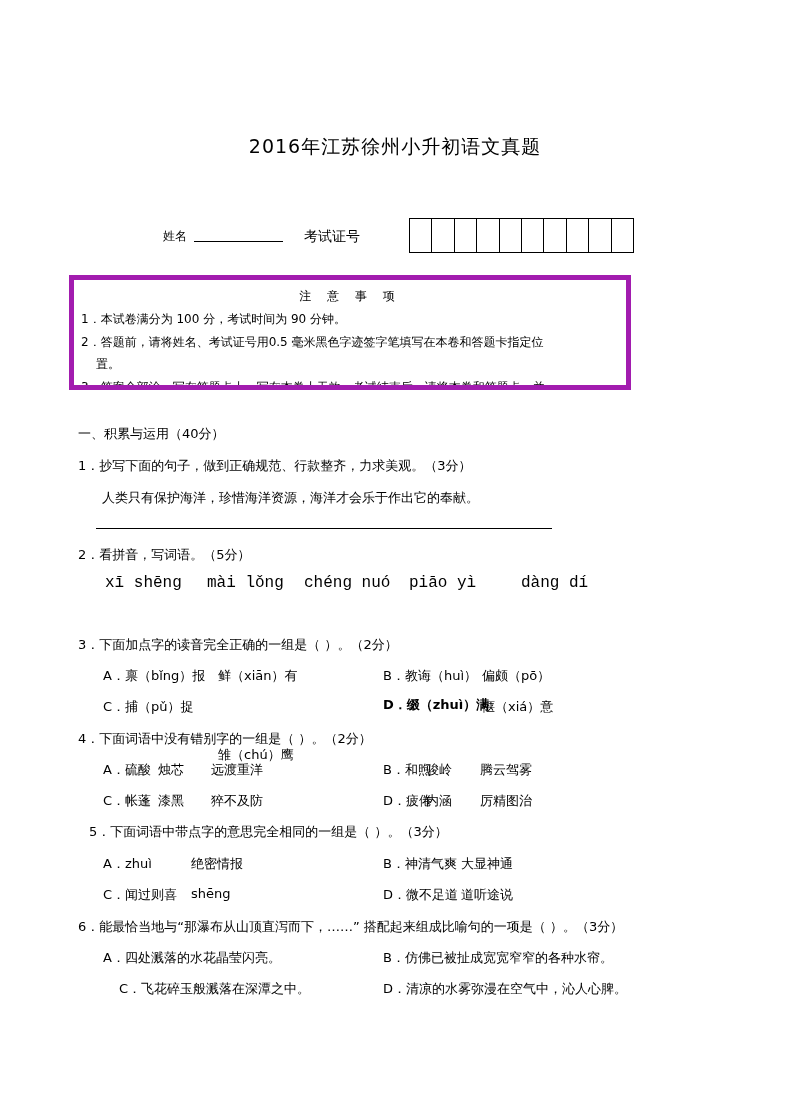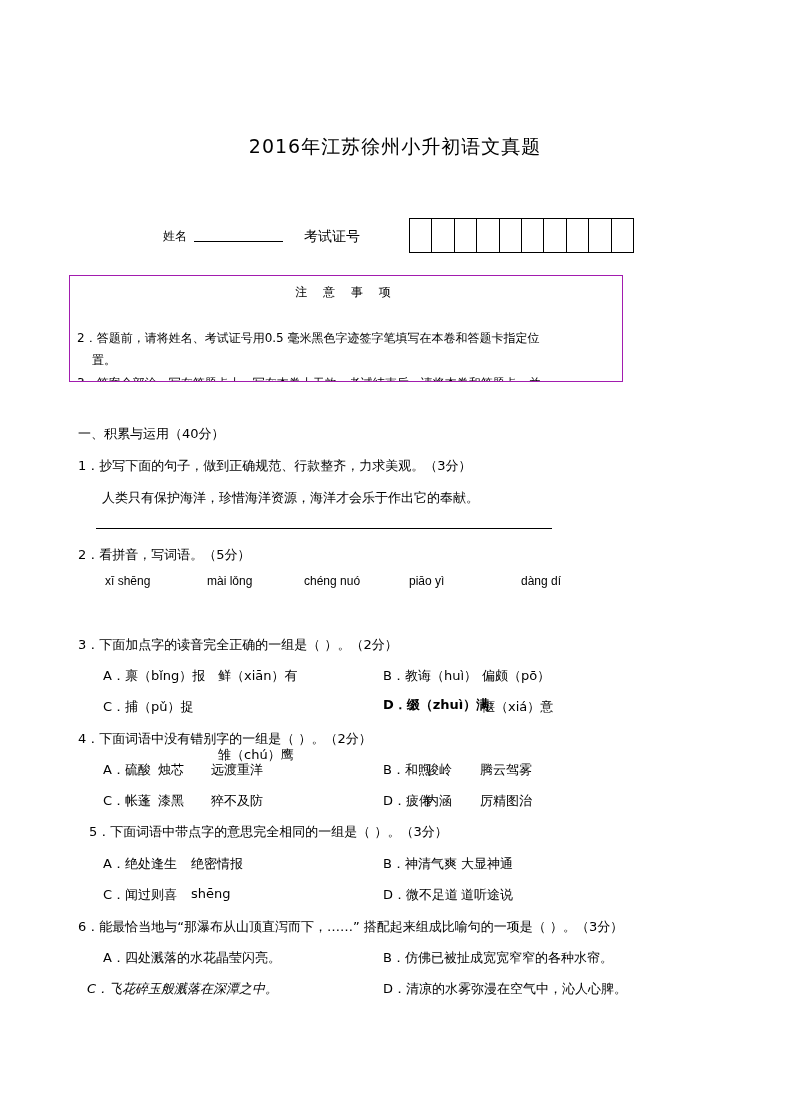--- a/index.html
+++ b/index.html
@@ -8,26 +8,26 @@
     font-family: "DejaVu Sans", "Liberation Sans", sans-serif;
     color: #000; font-size: 13px;
   }
   .abs { position: absolute; white-space: nowrap; }
   .title { left: 0; width: 790px; top: 134px; text-align: center; font-size: 19px; letter-spacing: 1px; }
   .name-label { left: 163px; top: 228px; font-size: 12px; }
   .name-line { left: 194px; top: 241px; width: 89px; border-bottom: 1px solid #000; height: 0; }
   .id-label { left: 304px; top: 228px; font-size: 14px; }
   .id-boxes { left: 409px; top: 218px; height: 33px; display: flex; border: 1px solid #000; border-right: none; }
   .id-box { width: 21.4px; height: 33px; border-right: 1px solid #000; }
-  .notice { left: 69px; top: 275px; width: 552px; height: 105px; border: 1px solid #a21caf; overflow: hidden; }
+  .notice { left: 69px; top: 275px; width: 552px; height: 105px; border: 5px solid #a21caf; overflow: hidden; }
   .notice-title { position: absolute; left: 0; width: 100%; top: 8px; text-align: center; font-size: 12px; letter-spacing: 6px; }
   .notice-item { position: absolute; left: 7px; font-size: 12px; }
   .notice-item.cont { left: 22px; }
   .sec { font-size: 13px; }
-  .pinyin { font-family: Liberation Sans, sans-serif; font-size: 12px; }
+  .pinyin { font-family: Liberation Mono, monospace; font-size: 16px; }
   .answer-line { left: 96px; top: 528px; width: 456px; border-bottom: 1px solid #000; height: 0; }
 </style>
 </head>
 <body>
 
 <div class="abs title">2016年江苏徐州小升初语文真题</div>
 
 <div class="abs name-label">姓名</div>
 <div class="abs name-line"></div>
 <div class="abs id-label">考试证号</div>
@@ -39,20 +39,21 @@
   <div class="id-box"></div>
   <div class="id-box"></div>
   <div class="id-box"></div>
   <div class="id-box"></div>
   <div class="id-box"></div>
   <div class="id-box"></div>
 </div>
 
 <div class="abs notice">
   <div class="notice-title">注 意 事 项</div>
+  <div class="notice-item" style="top:31px;">1．本试卷满分为 100 分，考试时间为 90 分钟。</div>
   <div class="notice-item" style="top:54px;">2．答题前，请将姓名、考试证号用0.5 毫米黑色字迹签字笔填写在本卷和答题卡指定位</div>
   <div class="notice-item cont" style="top:76px;">置。</div>
   <div class="notice-item" style="top:99px;">3．答案全部涂、写在答题卡上，写在本卷上无效。考试结束后，请将本卷和答题卡一并</div>
 </div>
 
 <div class="abs sec" style="left:78px; top:425px;">一、积累与运用（40分）</div>
 
 <div class="abs sec" style="left:78px; top:457px;">1．抄写下面的句子，做到正确规范、行款整齐，力求美观。（3分）</div>
 <div class="abs sec" style="left:102px; top:489px;">人类只有保护海洋，珍惜海洋资源，海洋才会乐于作出它的奉献。</div>
 <div class="abs answer-line"></div>
@@ -82,26 +83,26 @@
 <div class="abs sec" style="left:426px; top:761px;">骏岭</div>
 <div class="abs sec" style="left:480px; top:761px;">腾云驾雾</div>
 <div class="abs sec" style="left:103px; top:792px;">C．帐蓬</div>
 <div class="abs sec" style="left:158px; top:792px;">漆黑</div>
 <div class="abs sec" style="left:211px; top:792px;">猝不及防</div>
 <div class="abs sec" style="left:383px; top:792px;">D．疲倦</div>
 <div class="abs sec" style="left:426px; top:792px;">内涵</div>
 <div class="abs sec" style="left:480px; top:792px;">厉精图治</div>
 
 <div class="abs sec" style="left:89px; top:823px;">5．下面词语中带点字的意思完全相同的一组是（   ）。（3分）</div>
-<div class="abs sec" style="left:103px; top:855px;">A．绝处逢生</div>
+<div class="abs sec" style="left:103px; top:855px;">A．zhuì</div>
 <div class="abs sec" style="left:191px; top:855px;">绝密情报</div>
 <div class="abs sec" style="left:383px; top:855px;">B．神清气爽</div>
 <div class="abs sec" style="left:461px; top:855px;">大显神通</div>
 <div class="abs sec" style="left:103px; top:886px;">C．闻过则喜</div>
 <div class="abs sec" style="left:191px; top:886px;">shēng</div>
 <div class="abs sec" style="left:383px; top:886px;">D．微不足道</div>
 <div class="abs sec" style="left:461px; top:886px;">道听途说</div>
 
 <div class="abs sec" style="left:78px; top:918px;">6．能最恰当地与“那瀑布从山顶直泻而下，……” 搭配起来组成比喻句的一项是（ ）。（3分）</div>
 <div class="abs sec" style="left:103px; top:949px;">A．四处溅落的水花晶莹闪亮。</div>
 <div class="abs sec" style="left:383px; top:949px;">B．仿佛已被扯成宽宽窄窄的各种水帘。</div>
-<div class="abs sec" style="left:87px; top:980px;font-style:italic;">C．飞花碎玉般溅落在深潭之中。</div>
+<div class="abs sec" style="left:119px; top:980px;">C．飞花碎玉般溅落在深潭之中。</div>
 <div class="abs sec" style="left:383px; top:980px;">D．清凉的水雾弥漫在空气中，沁人心脾。</div>
 
 </body></html>

